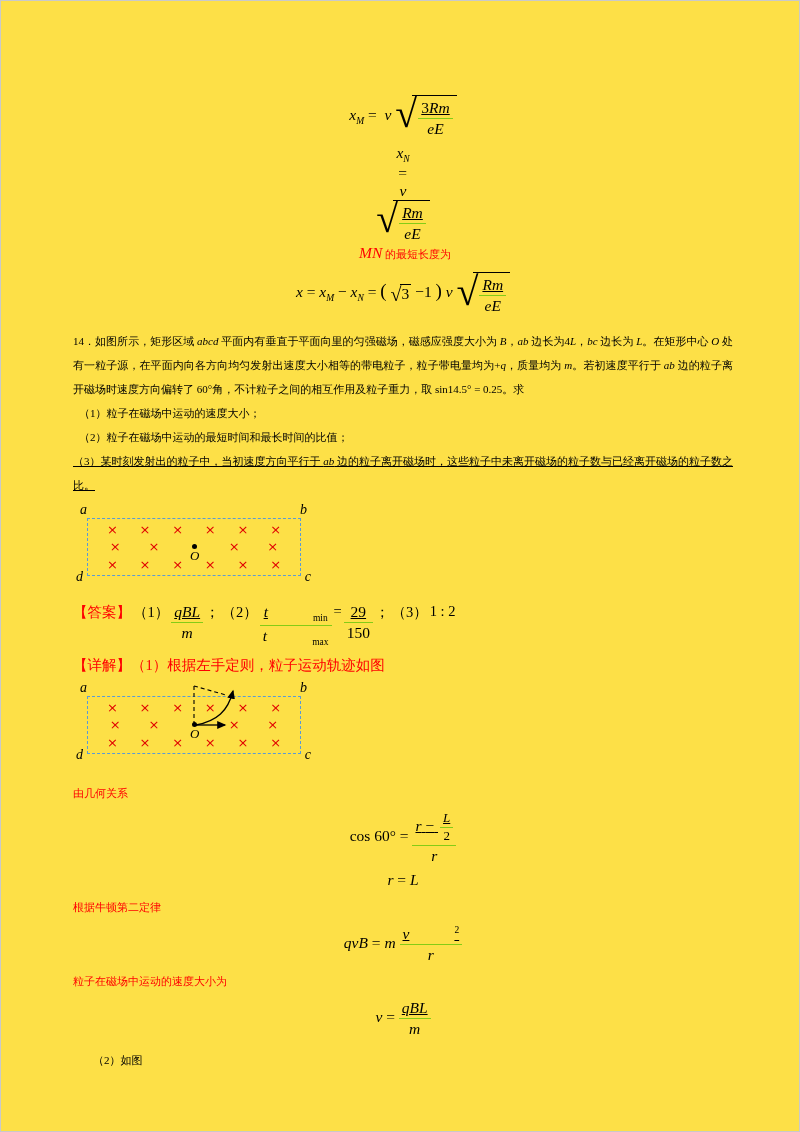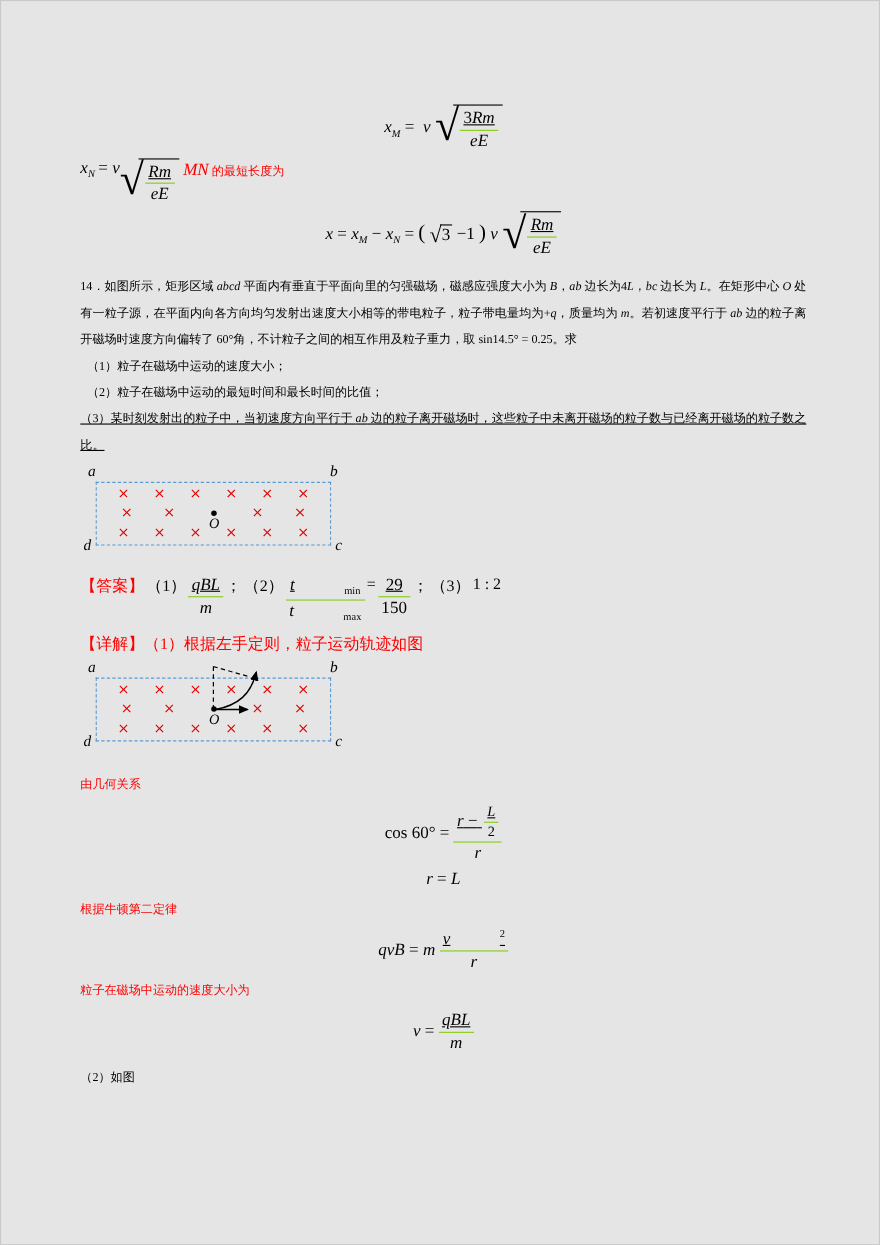--- a/index.html
+++ b/index.html
@@ -1,18 +1,18 @@
 <!DOCTYPE html>
 <html><head>
 <meta charset="utf-8">
 <style>
   html,body { margin:0; padding:0; background:#ffffff; }
   .page {
     width:800px; height:1132px; box-sizing:border-box;
-    border:1px solid #c9c9c9; background:#e5e5e5;
+    border:1px solid #c9c9c9; background:#fde047;
     font-family:"Liberation Serif", serif; color:#000;
     position:relative; overflow:hidden;
   }
   .content { padding:88px 66px 0 72px; }
 
   .cn { font-size:11px; line-height:24px; text-align:justify; }
   .red { color:#fe0000; }
   .vr { font-style:italic; }
   .up { font-style:normal; }
   .center { text-align:center; }
@@ -74,21 +74,21 @@
         <span class="rad">√</span>
         <span class="cand">
           <span class="frac">
             <span class="num"><span class="up">3</span><span class="vr">Rm</span></span>
             <span class="den vr">eE</span>
           </span>
         </span>
       </span>
     </div>
 
-    <div class="formula-line math" style="display:flex;">
+    <div class="formula-line math" style="display:flex;align-items:center;flex-direction:column;">
       <span class="vr"><span>x</span><sub>N</sub></span>
       <span class="up gap-r" style="margin-left:3px;">=</span>
       <span class="vr">v</span>
       <span class="sqrt">
         <span class="rad">√</span>
         <span class="cand">
           <span class="frac">
             <span class="num vr">Rm</span>
             <span class="den vr">eE</span>
           </span>
@@ -277,16 +277,16 @@
     <div class="cn red">粒子在磁场中运动的速度大小为</div>
     <div class="formula-line center math">
       <span class="vr">v</span>
       <span class="up">=</span>
       <span class="frac">
         <span class="num vr">qBL</span>
         <span class="den vr">m</span>
       </span>
     </div>
 
-    <div class="cn" style="margin-top:10px;">（2）如图</div>
+    <div class="cn" style="margin-top:10px;margin-left:20px;">（2）如图</div>
 
   </div>
 </div>
 
 </body></html>

